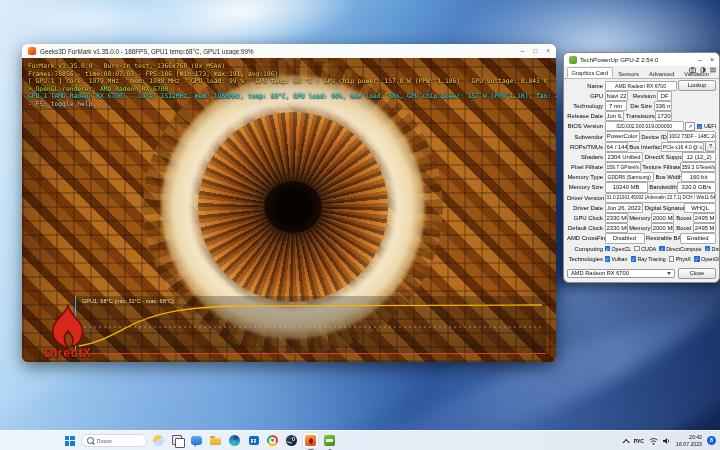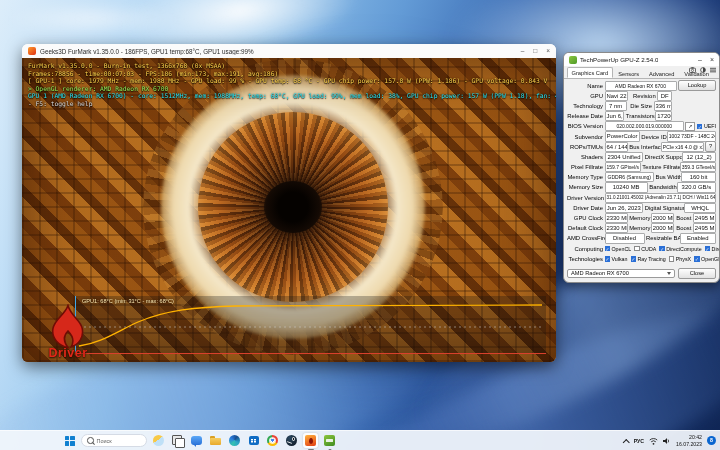--- a/index.html
+++ b/index.html
@@ -223,21 +223,21 @@
         <svg width="470" height="57" viewBox="0 0 470 57">
           <line x1="3" y1="31" x2="466" y2="31" stroke="#c8c8c8" stroke-width="0.7" stroke-dasharray="2 3" opacity="0.8"></line>
           <path d="M3 50 C 25 47, 40 36, 62 26 C 90 14, 120 11, 160 10 L 466 9" fill="none" stroke="#ffb200" stroke-width="1.3"></path>
         </svg>
         <div class="fm-graph-label">GPU1: 68°C (min: 31°C - max: 68°C)</div>
       </div>
       <div class="fm-logo">
         <svg width="50" height="46" viewBox="0 0 60 58">
           <path d="M30 2 C26 14 13 19 11 31 C9 43 18 53 30 55 C24 47 24 40 30 34 C36 40 38 47 34 54 C44 51 50 42 48 31 C46 20 34 16 30 2 Z" fill="#d6281a" stroke="#6e0d05" stroke-width="2"></path>
         </svg>
-        <div class="fm-logo-text">Driver</div>
+        <div class="fm-logo-text">DirectX</div>
       </div>
     </div>
   </div>
 
   <div id="gpuz-win">
     <div class="gz-title">
       <span class="gz-appicon"></span>
       <span class="gz-title-text">TechPowerUp GPU-Z 2.54.0</span>
       <span class="gz-ctrls">
         <span>–</span>

